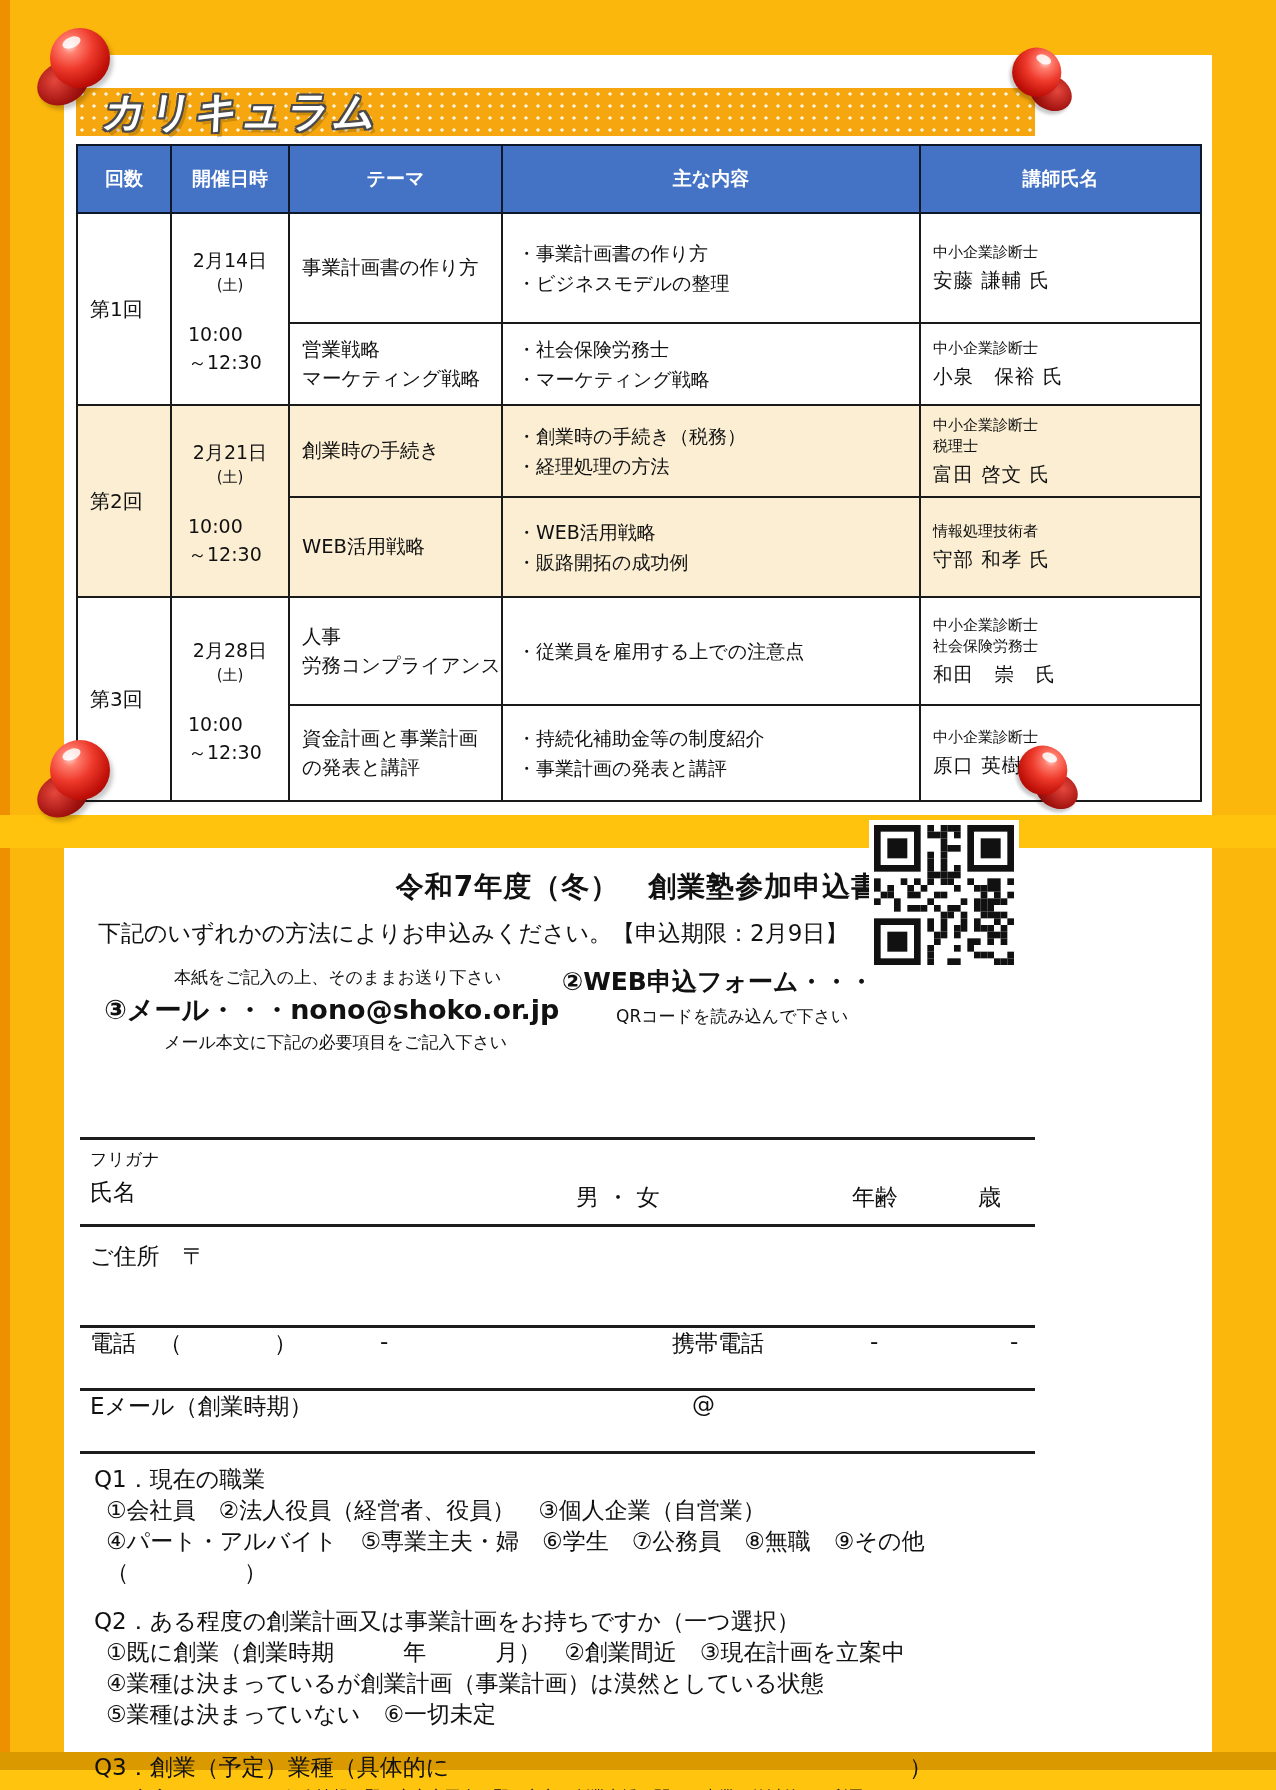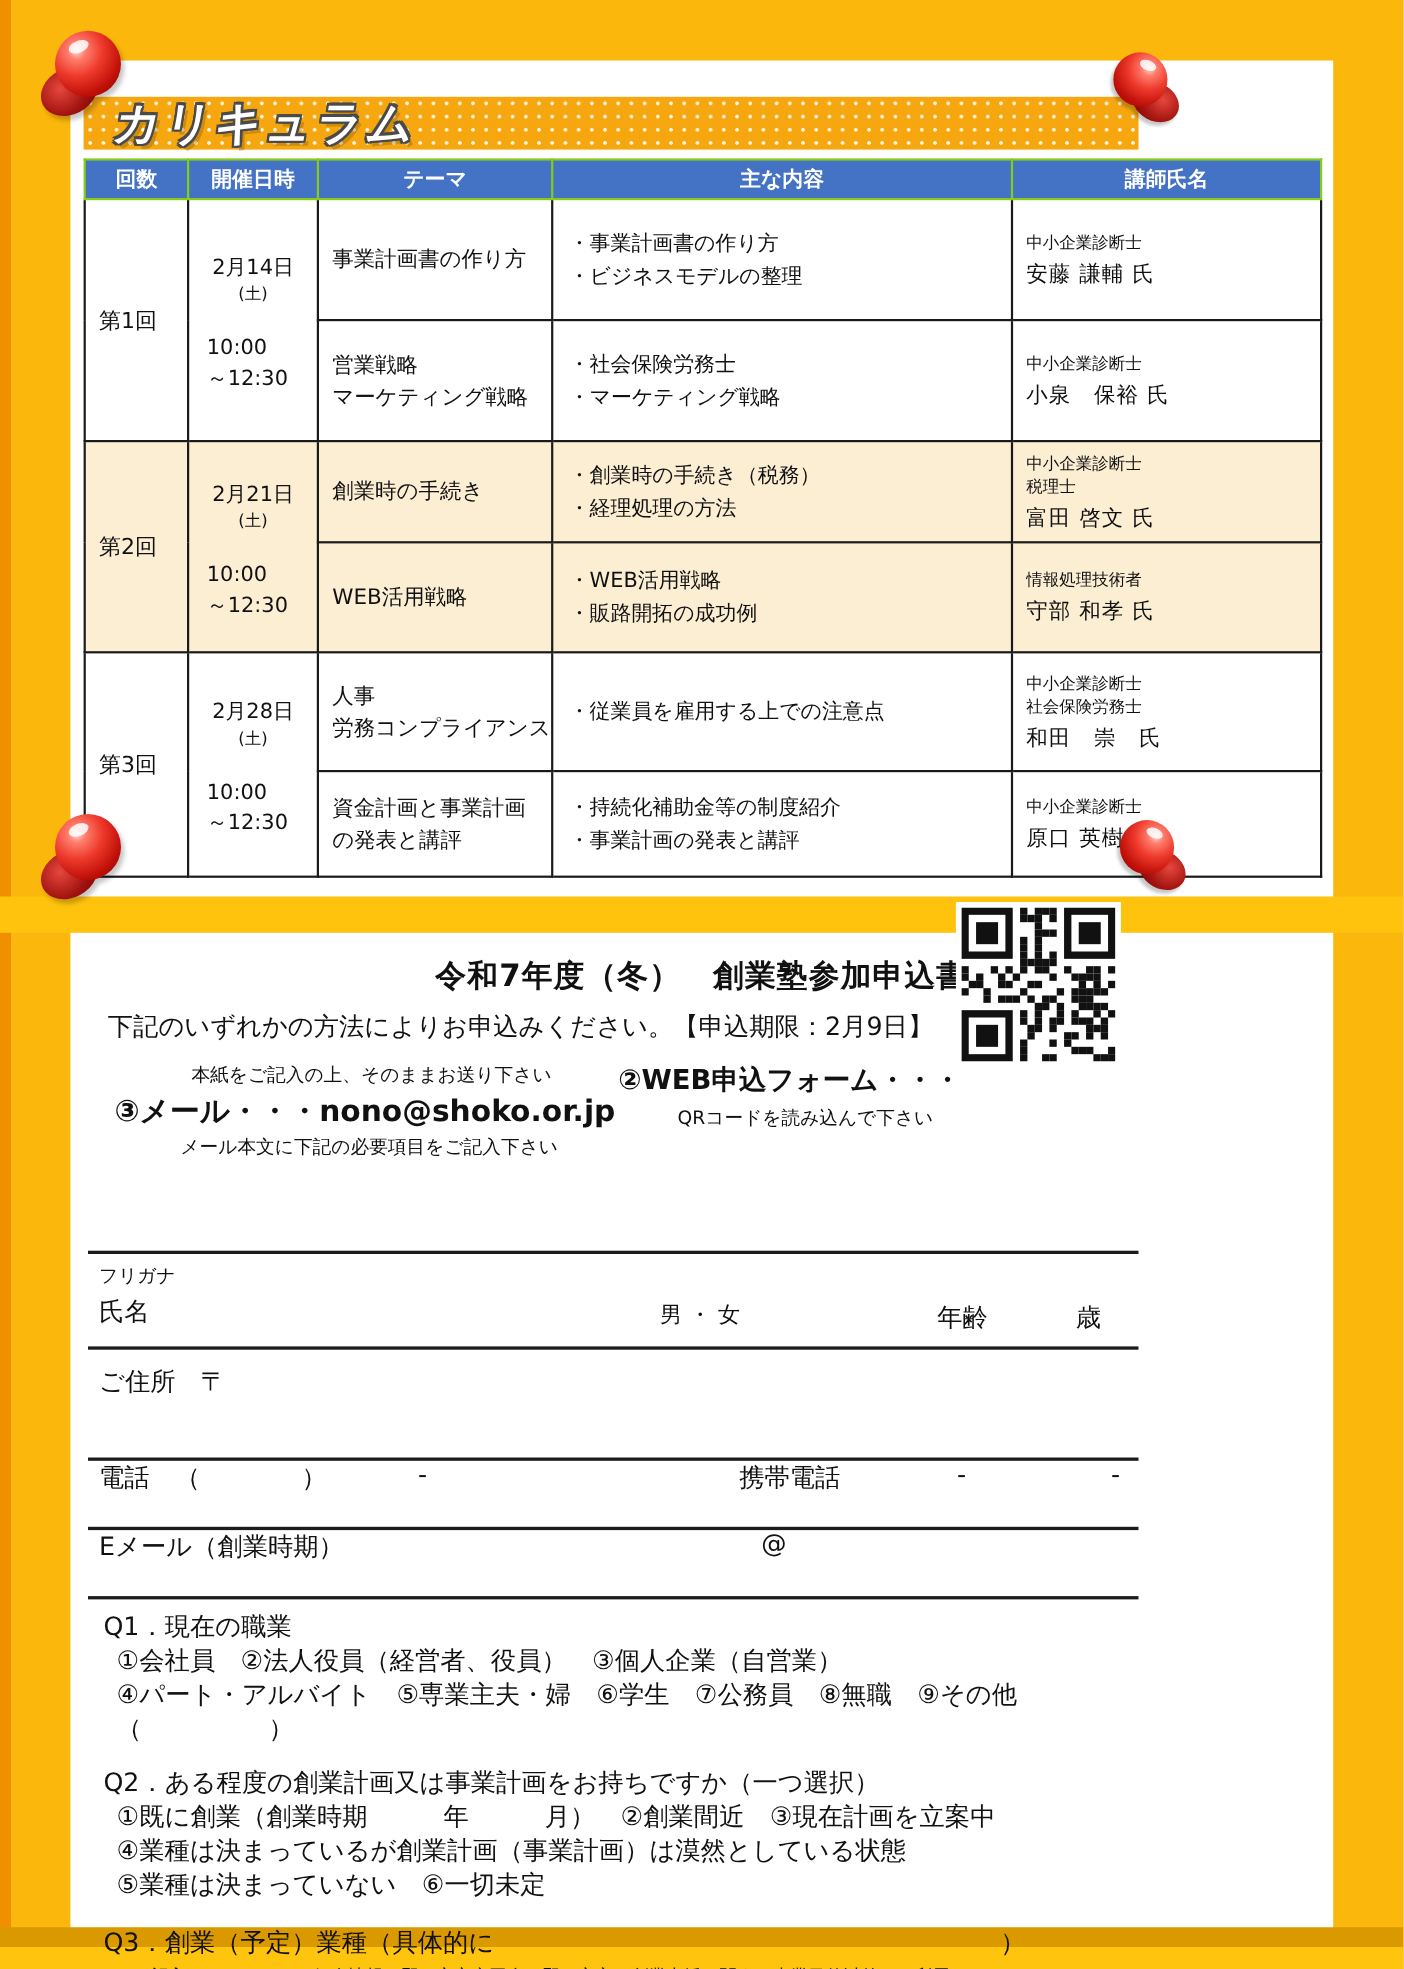--- a/index.html
+++ b/index.html
@@ -35,25 +35,25 @@
         background-size:12px 12px;
         display:flex; align-items:center; padding-left:28px; }
   .banner-text { font-size:42px; font-weight:bold; color:#ffffff; letter-spacing:3px;
         transform:skewX(-10deg);
         text-shadow:-2px -2px 0 #4a4a4a, 2px -2px 0 #4a4a4a, -2px 2px 0 #4a4a4a, 2px 2px 0 #4a4a4a,
                     -2px 0 0 #4a4a4a, 2px 0 0 #4a4a4a, 0 -2px 0 #4a4a4a, 0 2px 0 #4a4a4a,
                     5px 5px 0 rgba(90,60,0,.25); }
 
   
   .ctable { position:absolute; left:12px; top:89px; width:1124px; border-collapse:collapse; table-layout:fixed; }
-  .ctable th { background:#4472C4; color:#fff; font-size:19px; font-weight:bold; height:36px;
-        border:2px solid #84cc16; text-align:center; }
+  .ctable th { background:#4472C4; color:#fff; font-size:19px; font-weight:bold; height:68px;
+        border:2px solid #0f172a; text-align:center; }
   .ctable td { border:2px solid #1a1a1a; vertical-align:middle; background:#fff; }
   tr.hl td { background:#FBEED3; }
-  tr.rh1 { height:110px; } tr.rh2 { height:110px; } tr.rh3 { height:92px; }
+  tr.rh1 { height:110px; } tr.rh2 { height:82px; } tr.rh3 { height:92px; }
   tr.rh4 { height:100px; } tr.rh5 { height:108px; } tr.rh6 { height:96px; }
   .cses { padding-left:12px; font-size:20px; }
   .cdate { text-align:center; font-size:19px; }
   .cdate .d1 { margin-top:6px; }
   .cdate .d2 { font-size:15px; margin-top:2px; }
   .cdate .d3 { margin:26px 0 0 16px; text-align:left; white-space:pre-line; line-height:1.45; }
   .cthm { padding-left:12px; font-size:19.5px; white-space:pre-line; line-height:1.5; }
   .ccnt { padding-left:14px; font-size:19px; white-space:pre-line; line-height:1.6; }
   .cins { padding:6px 4px 6px 12px; }
   .cins .ititle { font-size:15px; white-space:pre-line; line-height:1.4; }
@@ -71,21 +71,21 @@
   .m-webnote { position:absolute; left:552px; top:48px; font-size:17px; }
   .qr { position:absolute; left:805px; top:-28px; width:150px; height:150px; background:#fff; padding:5px; z-index:5; }
   .qr svg { display:block; width:100%; height:100%; fill:#111111; }
 
   .farea { margin:20px 16px 0 16px; width:955px; }
   .fline { border-top:3px solid #1c1c1c; height:0; }
   .frow { position:relative; }
   .fr-name { height:84px; padding-top:8px; }
   .furigana { margin-left:10px; font-size:17px; }
   .shimei { margin-left:10px; font-size:23px; margin-top:6px; }
-  .gender { position:absolute; left:520px; top:42px; font-size:20px; }
+  .gender { position:absolute; left:496px; top:42px; font-size:23px; }
   .agelabel { position:absolute; left:772px; top:42px; font-size:23px; }
   .ageunit { position:absolute; left:898px; top:42px; font-size:23px; }
   .fr-addr { height:84px; }
   .addr { margin:14px 0 0 10px; font-size:23px; }
   .fr-phone { height:60px; }
   .fr-phone span, .fr-email span { position:absolute; top:0; font-size:23px; }
   .ph-label { left:10px; } .ph-dash { left:300px; } .mb-label { left:592px; }
   .mb-dash1 { left:790px; } .mb-dash2 { left:930px; }
   .fr-email { height:60px; }
   .em-label { left:10px; } .em-at { left:612px; }

